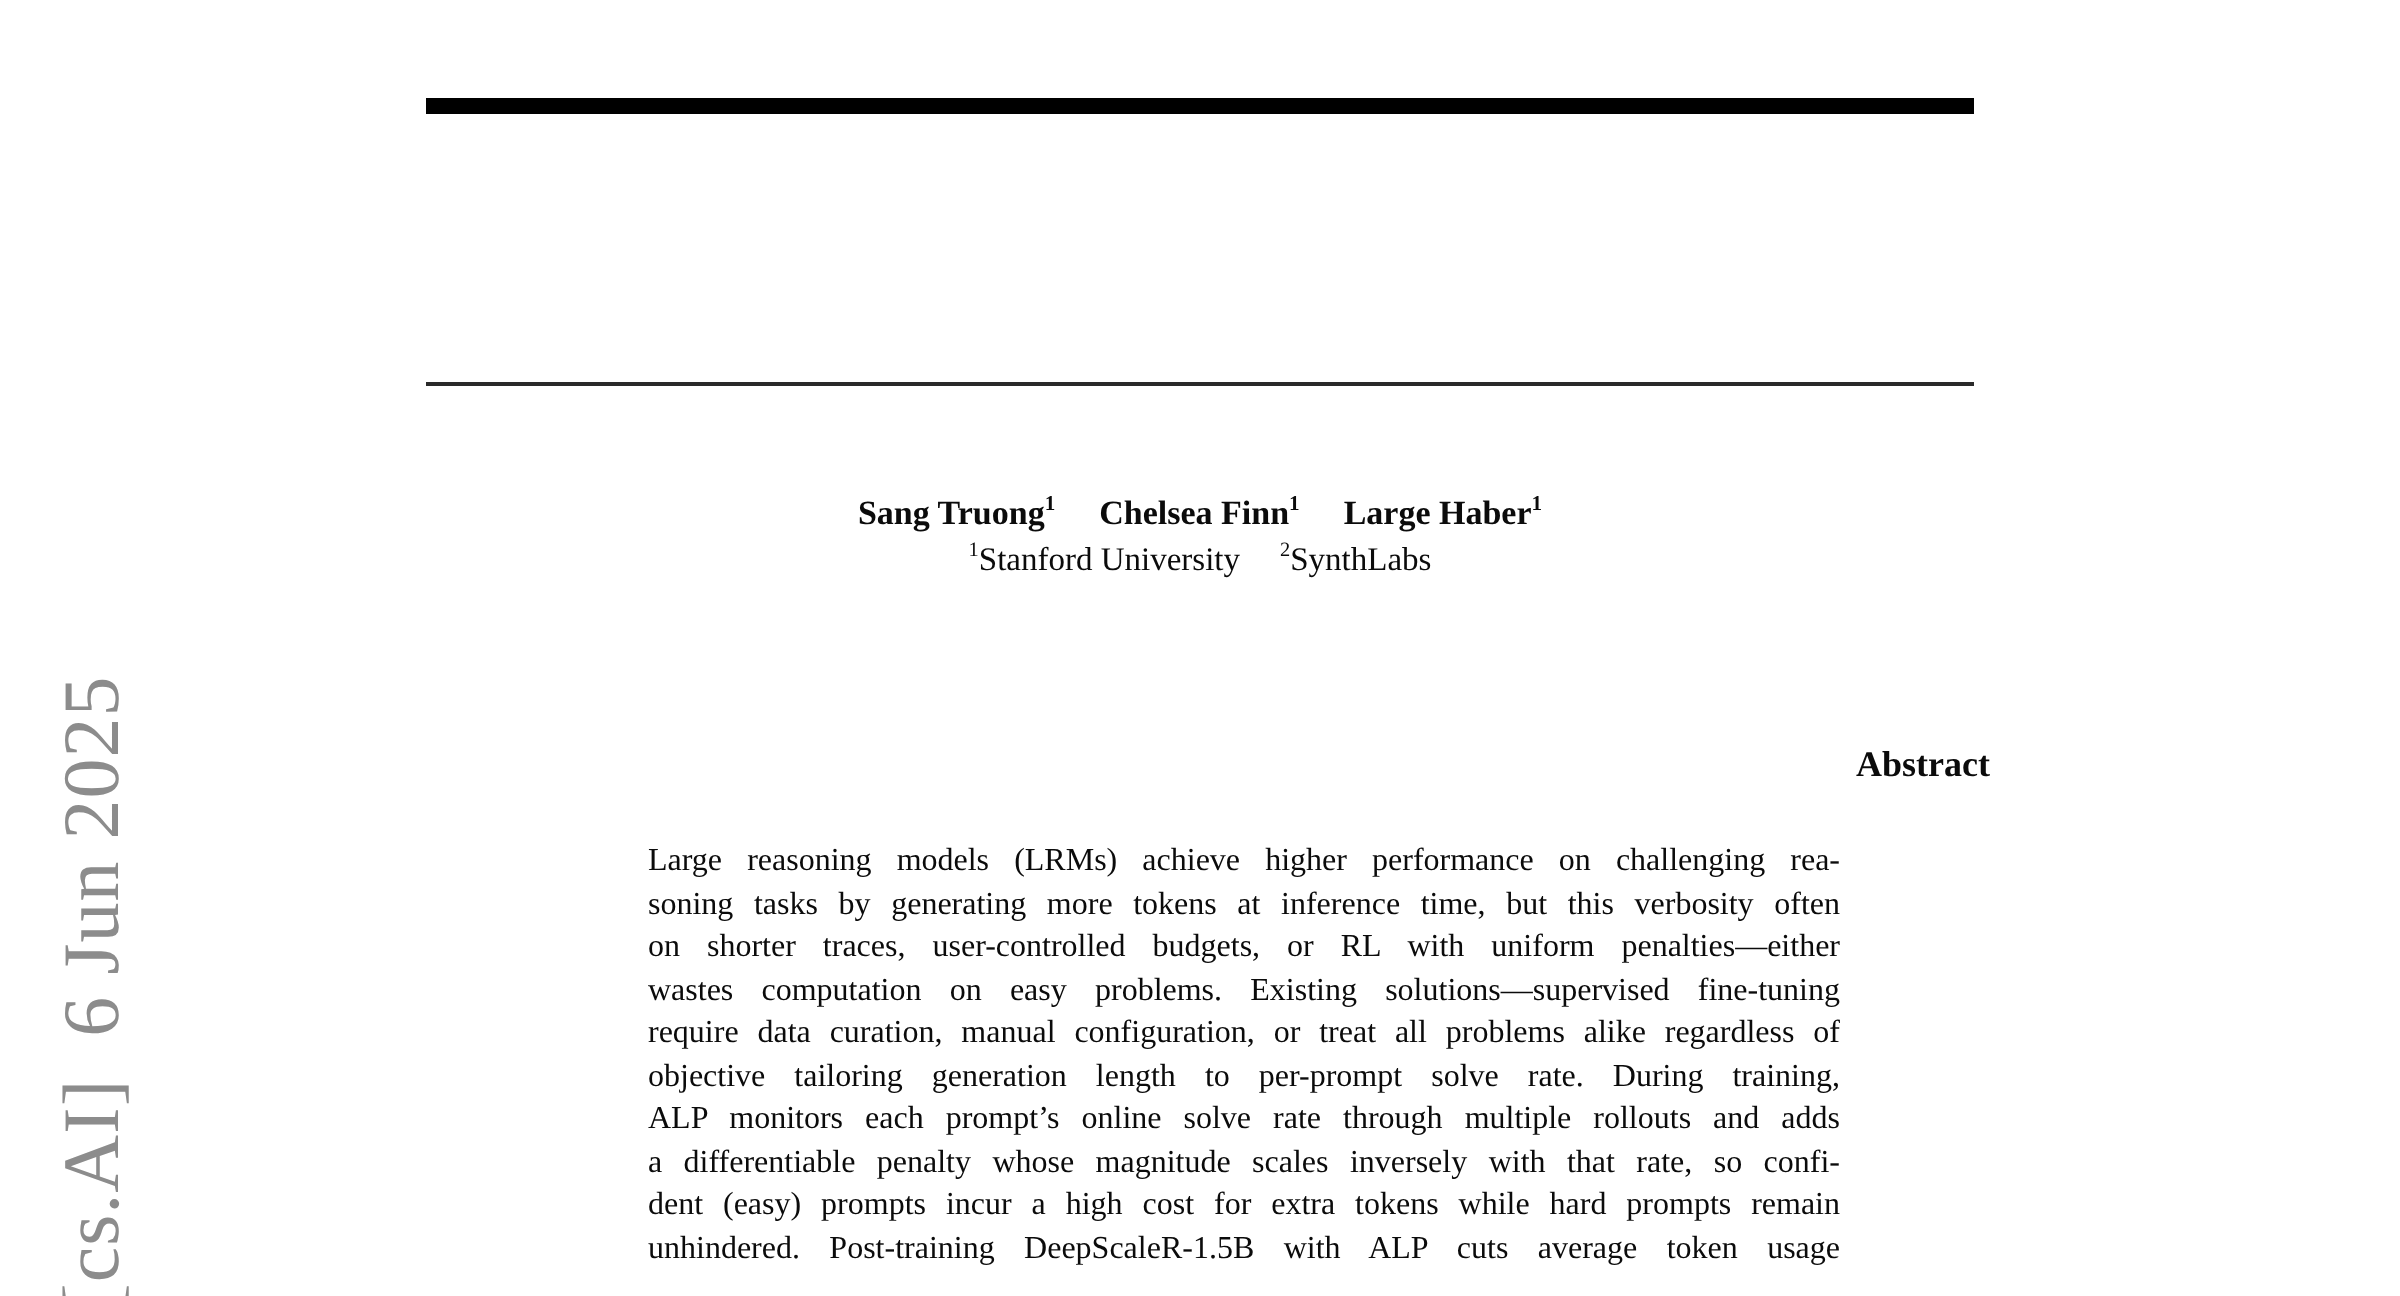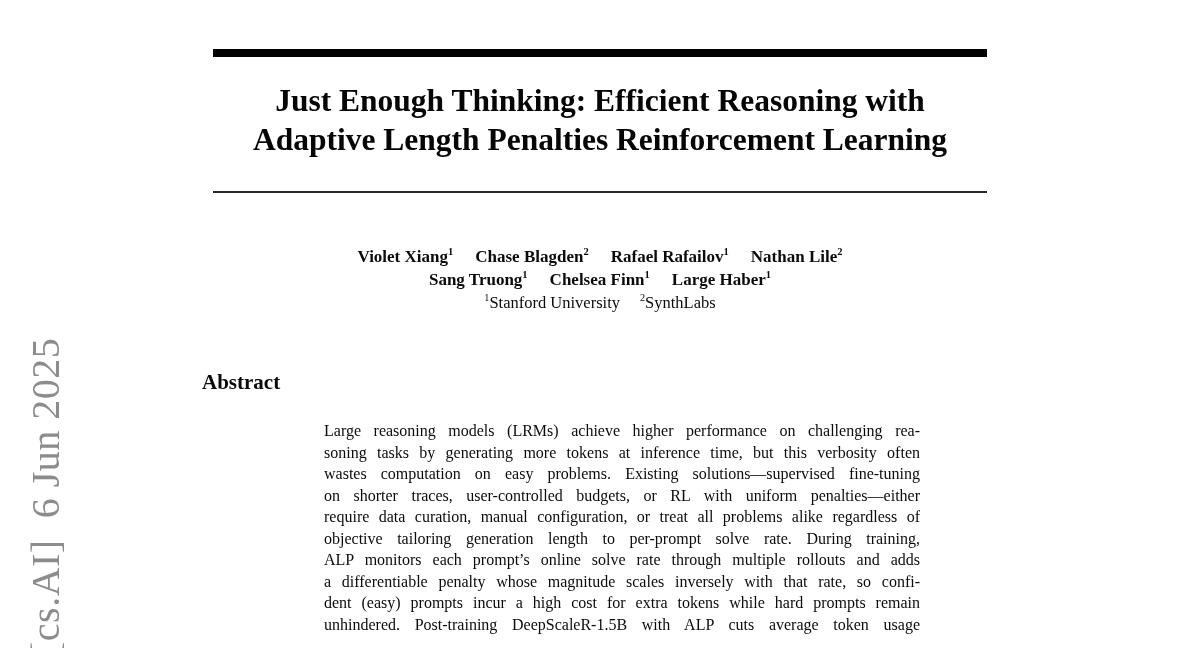--- a/index.html
+++ b/index.html
@@ -87,26 +87,26 @@
   }
   .affil-row {
     font-weight: normal;
     font-size: 16.5px;
     text-align: center;
   }
   .affil { margin: 0 10px; white-space: nowrap; }
 
   .abstract-heading {
     position: absolute;
-    left: 202px;
+    left: 221px;
     top: 371px;
     width: 774px;
-    text-align: left;
+    text-align: right;
     font-weight: bold;
-    font-size: 21px;
+    font-size: 18px;
     line-height: 23px;
   }
 
   .abstract {
     position: absolute;
     left: 283px;
     top: 420px;
     width: 637px;
     font-size: 16px;
     line-height: 21.5px;
@@ -127,46 +127,39 @@
 </style>
 </head>
 <body>
 
 <div class="page">
 
   <div class="arxiv-banner">[cs.AI]  6 Jun 2025</div>
 
   <div class="rule-thick"></div>
 
-  <h1 class="title">
-    <span class="title-line">Just Enough Thinking: Efficient Reasoning with</span>
-    <span class="title-line">Adaptive Length Penalties Reinforcement Learning</span>
-  </h1>
 
   <div class="rule-thin"></div>
 
   <div class="authors">
-    <div class="author-row">
-      <span class="author"><span>Violet Xiang</span><sup>1</sup></span><span class="author"><span>Chase Blagden</span><sup>2</sup></span><span class="author"><span>Rafael Rafailov</span><sup>1</sup></span><span class="author"><span>Nathan Lile</span><sup>2</sup></span>
-    </div>
     <div class="author-row">
       <span class="author"><span>Sang Truong</span><sup>1</sup></span><span class="author"><span>Chelsea Finn</span><sup>1</sup></span><span class="author"><span>Large Haber</span><sup>1</sup></span>
     </div>
     <div class="affil-row">
       <span class="affil"><sup>1</sup><span>Stanford University</span></span><span class="affil"><sup>2</sup><span>SynthLabs</span></span>
     </div>
   </div>
 
   <div class="abstract-heading">Abstract</div>
 
   <div class="abstract">
     <div class="abs-line">Large reasoning models (LRMs) achieve higher performance on challenging rea-</div>
     <div class="abs-line">soning tasks by generating more tokens at inference time, but this verbosity often</div>
+    <div class="abs-line">on shorter traces, user-controlled budgets, or RL with uniform penalties—either</div>
     <div class="abs-line">wastes computation on easy problems. Existing solutions—supervised fine-tuning</div>
-    <div class="abs-line">on shorter traces, user-controlled budgets, or RL with uniform penalties—either</div>
     <div class="abs-line">require data curation, manual configuration, or treat all problems alike regardless of</div>
     <div class="abs-line">objective tailoring generation length to per-prompt solve rate. During training,</div>
     <div class="abs-line">ALP monitors each prompt’s online solve rate through multiple rollouts and adds</div>
     <div class="abs-line">a differentiable penalty whose magnitude scales inversely with that rate, so confi-</div>
     <div class="abs-line">dent (easy) prompts incur a high cost for extra tokens while hard prompts remain</div>
     <div class="abs-line">unhindered. Post-training DeepScaleR-1.5B with ALP cuts average token usage</div>
   </div>
 
 </div>
 

